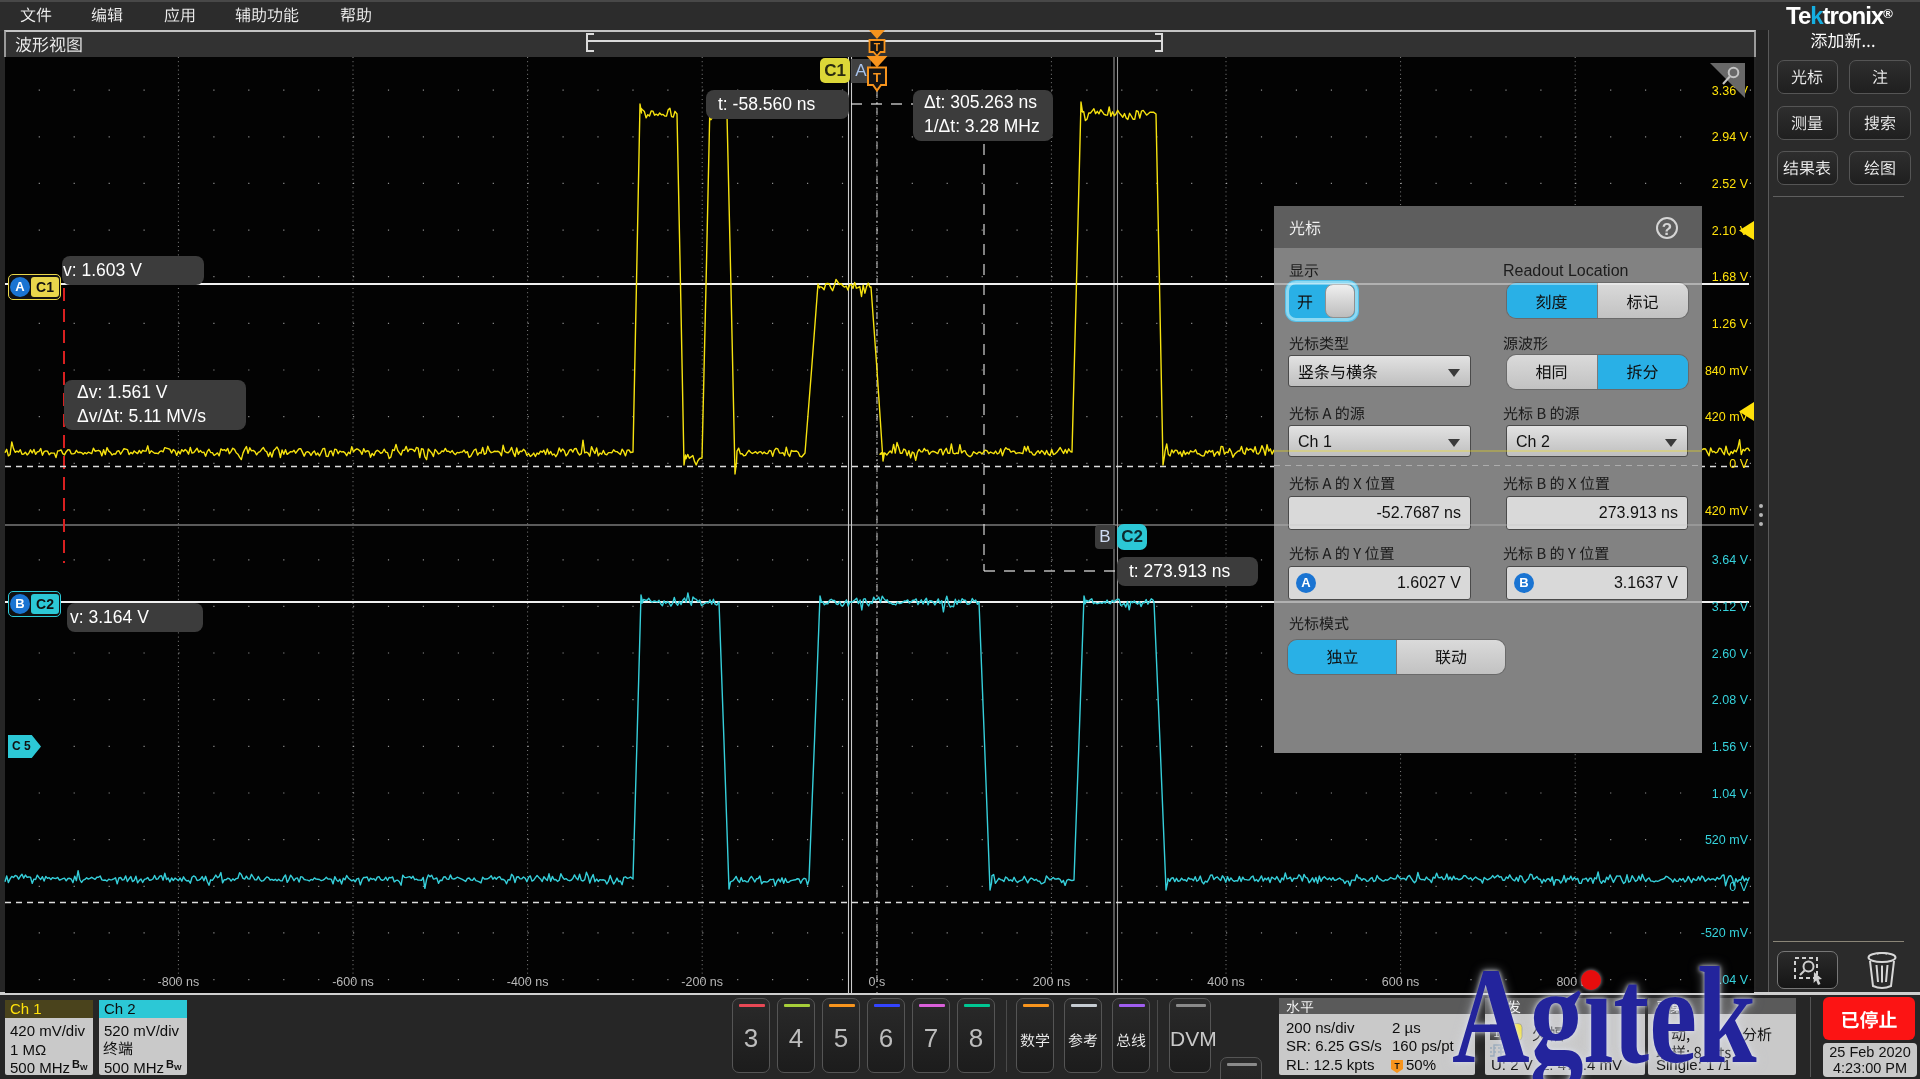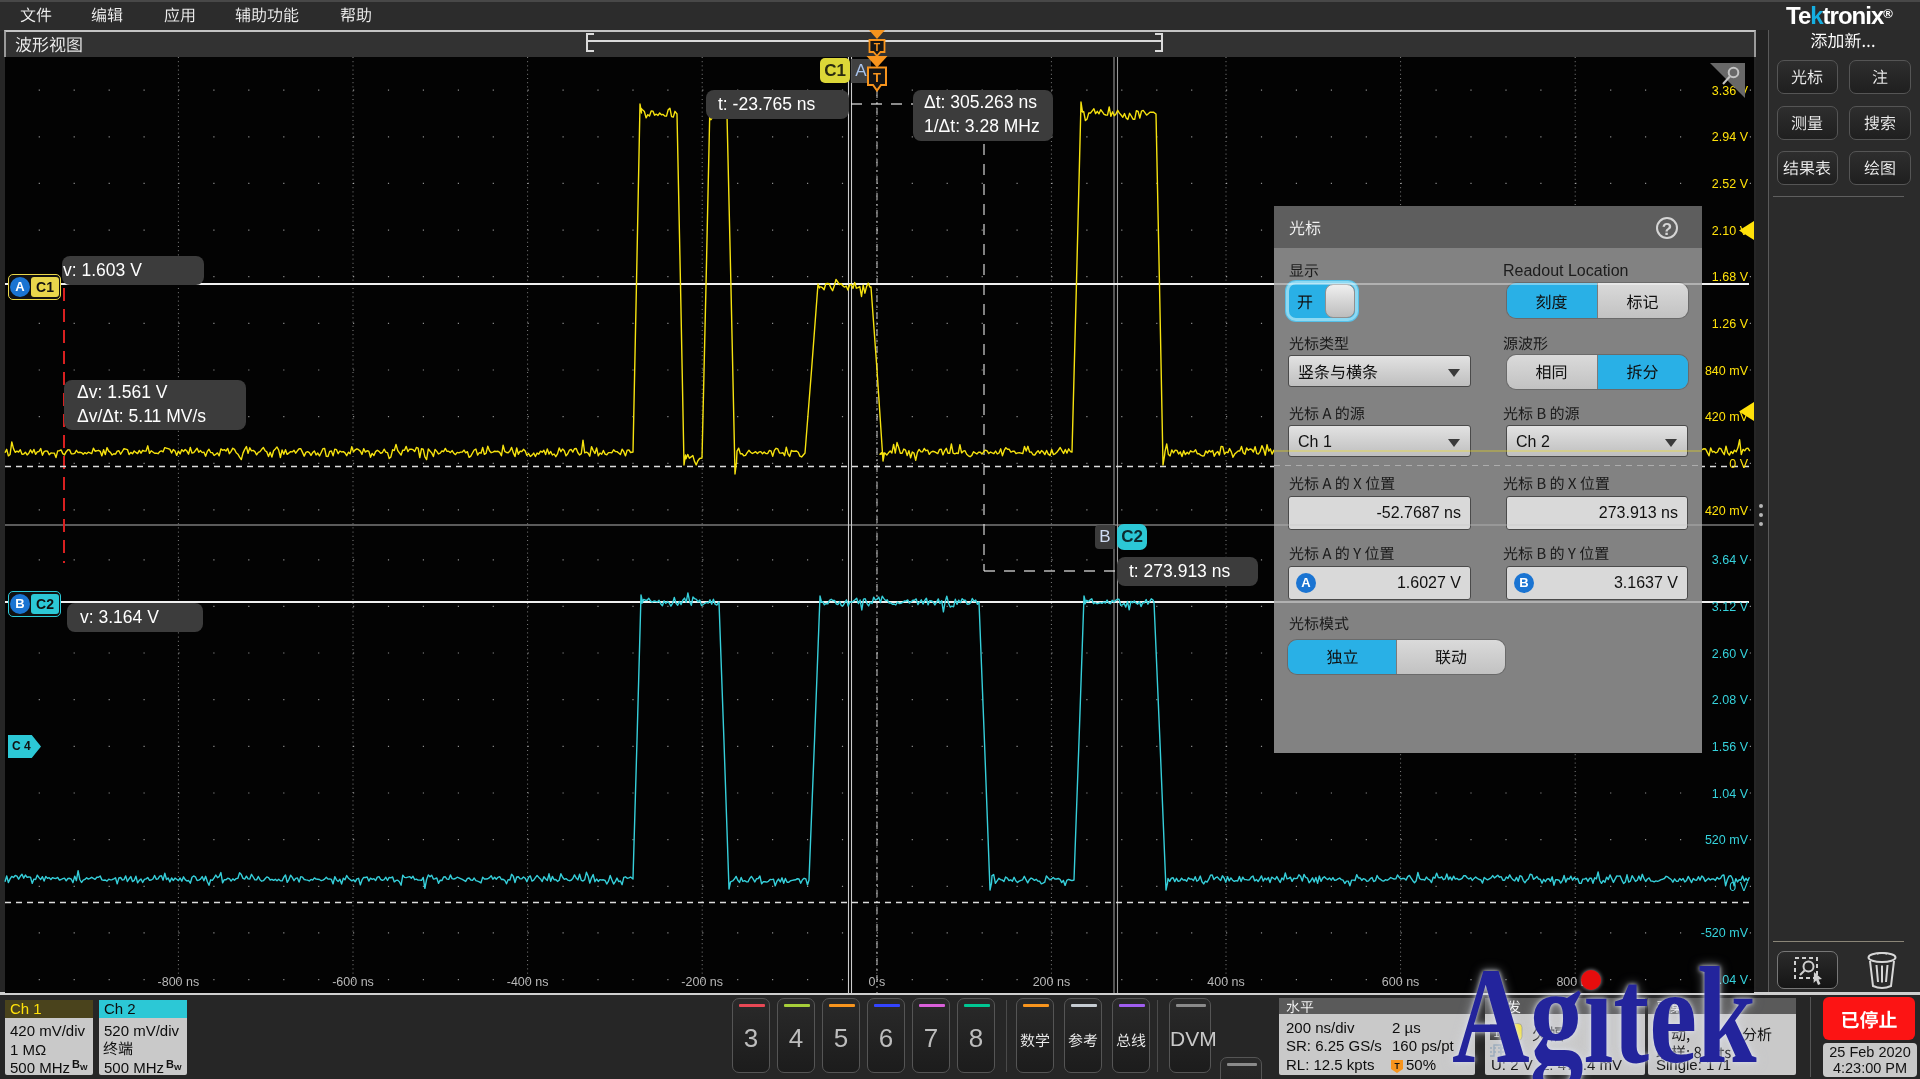--- a/index.html
+++ b/index.html
@@ -111,39 +111,39 @@
 <div class="abs" style="left:1786px;top:2px;width:120px;height:27px;z-index:12;color:#fff;font-size:24px;font-weight:bold;letter-spacing:-1px">Te<span style="color:#15aee0">k</span>tronix<span style="font-size:13px;vertical-align:6px">®</span></div>
 <div class="btn" style="left:1777px;top:60px;width:61px;height:34px;background:linear-gradient(#2e2e2e,#1f1f1f)"></div>
 <div class="btn" style="left:1849px;top:60px;width:62px;height:34px;background:linear-gradient(#2e2e2e,#1f1f1f)"></div>
 <div class="btn" style="left:1777px;top:106px;width:61px;height:34px;background:linear-gradient(#2e2e2e,#1f1f1f)"></div>
 <div class="btn" style="left:1849px;top:106px;width:62px;height:34px;background:linear-gradient(#2e2e2e,#1f1f1f)"></div>
 <div class="btn" style="left:1777px;top:151px;width:61px;height:34px;background:linear-gradient(#2e2e2e,#1f1f1f)"></div>
 <div class="btn" style="left:1849px;top:151px;width:62px;height:34px;background:linear-gradient(#2e2e2e,#1f1f1f)"></div>
 <div class="abs" style="left:1773px;top:941px;width:131px;height:1px;background:#8a8577;z-index:5"></div>
 <div class="abs" style="left:1773px;top:196px;width:131px;height:1px;background:#5f5f5f;z-index:5"></div>
 <div class="btn" style="left:1777px;top:951px;width:61px;height:38px;border-color:#777;background:linear-gradient(#2b2b2b,#151515)"></div>
-<div class="lbl" style="left:706px;top:90px;width:143px;height:29px;line-height:29px;padding-left:12px">t: -23.765 ns</div>
+<div class="lbl" style="left:706px;top:90px;width:143px;height:29px;line-height:29px;padding-left:12px">t: -58.560 ns</div>
 <div class="lbl" style="left:913px;top:90px;width:140px;height:51px;line-height:23.5px;padding:1px 0 0 11px">Δt: 305.263 ns<br>1/Δt: 3.28 MHz</div>
 <div class="lbl" style="left:62px;top:256px;width:142px;height:29px;line-height:29px;padding-left:1px">v: 1.603 V</div>
 <div class="lbl" style="left:64px;top:380px;width:182px;height:50px;line-height:23.5px;padding:1px 0 0 13px">Δv: 1.561 V<br>Δv/Δt: 5.11 MV/s</div>
 <div class="lbl" style="left:1117px;top:557px;width:141px;height:29px;line-height:29px;padding-left:12px">t: 273.913 ns</div>
-<div class="lbl" style="left:67px;top:603px;width:136px;height:29px;line-height:29px;padding-left:13px">v: 3.164 V</div>
+<div class="lbl" style="left:67px;top:603px;width:136px;height:29px;line-height:29px;padding-left:3px">v: 3.164 V</div>
 <div class="abs" style="left:820px;top:58px;width:30px;height:25px;background:#dcd638;border-radius:5px;color:#2a2a10;font-weight:bold;font-size:17px;text-align:center;line-height:25px;z-index:20">C1</div>
 <div class="abs" style="left:851px;top:59px;width:20px;height:24px;background:rgba(70,70,70,0.92);color:#a9c3ea;font-size:17px;text-align:center;line-height:24px;z-index:20">A</div>
 <div class="abs" style="left:8px;top:274px;width:53px;height:26px;border:1.5px solid #e8d64b;border-radius:5px;background:#111;z-index:20">
 <div class="circ" style="left:1px;top:2px;background:#1a74d2">A</div>
 <div class="abs" style="left:22px;top:2px;width:28px;height:20px;background:#e8d64b;border-radius:3px;color:#111;font-weight:bold;font-size:14px;text-align:center;line-height:20px">C1</div>
   </div>
 <div class="abs" style="left:8px;top:591px;width:53px;height:26px;border:1.5px solid #2cc8d6;border-radius:5px;background:#111;z-index:20">
 <div class="circ" style="left:1px;top:2px;background:#1a74d2">B</div>
 <div class="abs" style="left:22px;top:2px;width:28px;height:20px;background:#2cc8d6;border-radius:3px;color:#111;font-weight:bold;font-size:14px;text-align:center;line-height:20px">C2</div>
   </div>
 <div class="abs" style="left:1095px;top:525px;width:20px;height:24px;background:rgba(62,62,62,0.95);border-radius:4px 0 0 4px;color:#cfdcf2;font-size:17px;text-align:center;line-height:24px;z-index:20">B</div>
 <div class="abs" style="left:1117px;top:524px;width:30px;height:26px;background:#2cc8d6;border-radius:7px;color:#0d2a2e;font-weight:bold;font-size:17px;text-align:center;line-height:26px;z-index:20">C2</div>
-<div class="abs" style="left:8px;top:735px;width:33px;height:23px;background:#2cc8d6;clip-path:polygon(0 0,72% 0,100% 50%,72% 100%,0 100%);color:#111;font-weight:bold;font-size:12px;line-height:23px;padding-left:4px;z-index:20">C 4</div>
+<div class="abs" style="left:8px;top:735px;width:33px;height:23px;background:#2cc8d6;clip-path:polygon(0 0,72% 0,100% 50%,72% 100%,0 100%);color:#111;font-weight:bold;font-size:12px;line-height:23px;padding-left:4px;z-index:20">C 5</div>
 <div class="abs" style="left:1274px;top:206px;width:428px;height:547px;background:#828282;z-index:30">
  <div class="abs" style="left:0;top:0;width:428px;height:42px;background:#5e5e5e"></div>
  <div class="abs" style="left:382px;top:11px;width:22px;height:22px;border:2.5px solid #d5d5d5;border-radius:50%;color:#d5d5d5;font-size:17px;font-weight:bold;text-align:center;line-height:21px">?</div>
  <div class="abs" style="left:229px;top:56px;color:#1c1c1c;font-size:16px">Readout Location</div>
 </div>
 <div class="abs" style="left:1286px;top:281px;width:72px;height:40px;border-radius:10px;background:#29b0e6;border:3px solid #8ed9f2;box-shadow:0 0 0 1px #55c0e8;z-index:31">
 <div class="abs" style="left:36px;top:0px;width:30px;height:34px;border-radius:8px;background:linear-gradient(#efefef,#bdbdbd);border:1px solid #909090"></div>
   </div>
 <div class="seg" style="left:1507px;top:283px;width:181px;height:35px">
     <div class="on"></div>

